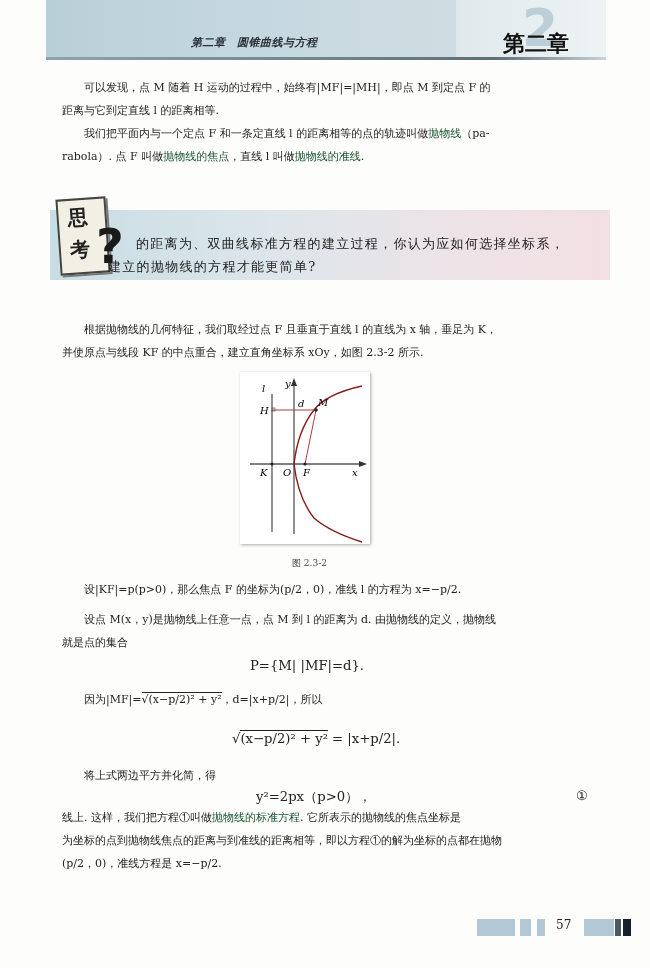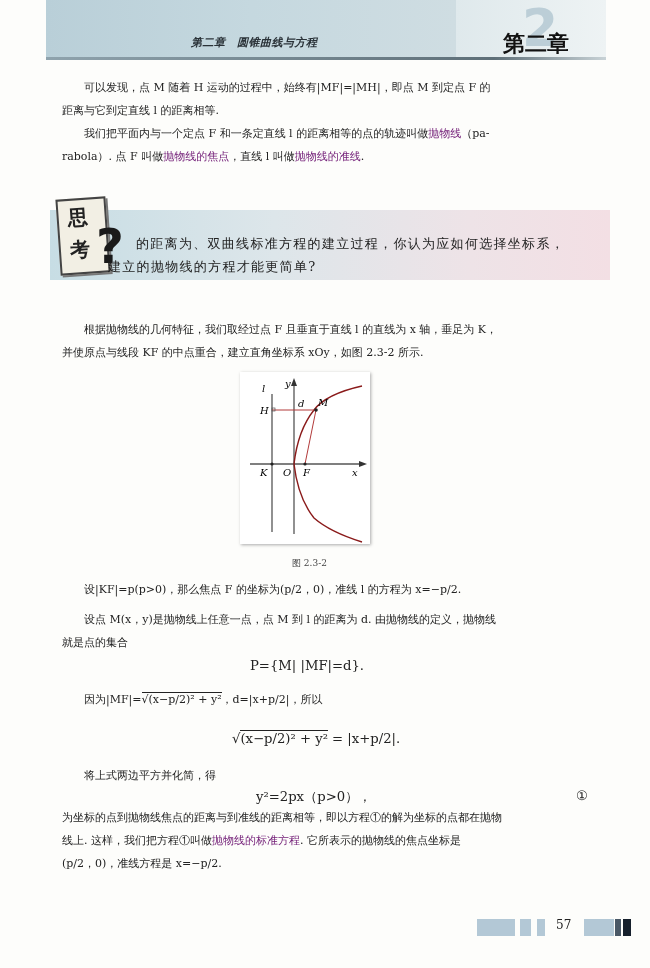--- a/index.html
+++ b/index.html
@@ -14,21 +14,21 @@
        background:linear-gradient(90deg,#8fa3ad,#5e6f78 80%,#c8d2d6);}
   .chapter-sub{position:absolute;left:175px;top:35px;font-size:11px;font-style:italic;
        font-weight:bold;color:#2a3238;font-family:"DejaVu Sans","Liberation Sans",sans-serif;letter-spacing:0.5px;}
   .chapter-big-num{position:absolute;left:506px;top:2px;font-size:52px;font-weight:bold;
        color:#aec4cf;opacity:0.75;font-family:"DejaVu Sans","Liberation Sans",sans-serif;line-height:1;}
   .chapter-title{position:absolute;left:487px;top:29px;font-size:22px;font-weight:bold;color:#111;
        font-family:"DejaVu Sans","Liberation Sans",sans-serif;}
   .para{position:absolute;left:62px;width:540px;font-size:11px;line-height:23px;}
   .para p{margin:0;}
   .indent{text-indent:2em;}
-  .hl{color:#701a75;}
+  .hl{color:#14532d;}
   .think{position:absolute;left:50px;top:210px;width:560px;height:70px;
        background:linear-gradient(90deg,#c7dde4 0%,#dde6ea 40%,#eee3e7 75%,#f3dfe4 100%);}
   .think-badge{position:absolute;left:58px;top:198px;width:46px;height:72px;
        background:#f2efe4;border:2px solid #444;transform:rotate(-4deg);box-shadow:2px 2px 0 #777;}
   .think-badge span{position:absolute;left:9px;font-size:20px;font-weight:bold;color:#222;
        font-family:"DejaVu Sans","Liberation Sans",sans-serif;}
   .think-q{position:absolute;left:96px;top:222px;font-size:48px;font-weight:bold;color:#1a1a1a;
        font-family:"DejaVu Sans","Liberation Sans",sans-serif;line-height:1;}
   .think-text{position:absolute;left:110px;top:232px;width:495px;font-size:13px;line-height:23px;
        letter-spacing:1.3px;}
@@ -124,22 +124,22 @@
 </div>
 <div class="math-center" style="left:232px;top:731px;">√<span style="border-top:1px solid #222;">(x−p/2)² + y²</span> = |<span>x+p/2</span>|<span>.</span></div>
 
 <div class="para" style="top:764px;">
   <p class="indent">将上式两边平方并化简，得</p>
 </div>
 <div class="math-center" style="left:256px;top:788px;">y²=2px（p&gt;0），</div>
 <div class="math-center" style="left:576px;top:788px;">①</div>
 
 <div class="para" style="top:806px;">
+  <p><span>线上. 这样，我们把方程①叫做</span><span class="hl">抛物线的标准方程</span><span>. 它所表示的抛物线的焦点坐标是</span></p>
   <p>为坐标的点到抛物线焦点的距离与到准线的距离相等，即以方程①的解为坐标的点都在抛物</p>
-  <p><span>线上. 这样，我们把方程①叫做</span><span class="hl">抛物线的标准方程</span><span>. 它所表示的抛物线的焦点坐标是</span></p>
   <p>(p/2，0)，准线方程是 x=−p/2.</p>
 </div>
 
 <div>
   <div class="footer-bars" style="left:477px;width:38px;background:#b3c8d6;"></div>
   <div class="footer-bars" style="left:520px;width:11px;background:#b3c8d6;"></div>
   <div class="footer-bars" style="left:537px;width:8px;background:#b3c8d6;"></div>
   <div class="page-num">57</div>
   <div class="footer-bars" style="left:584px;width:30px;background:#b3c8d6;"></div>
   <div class="footer-bars" style="left:615px;width:6px;background:#4a5866;"></div>

